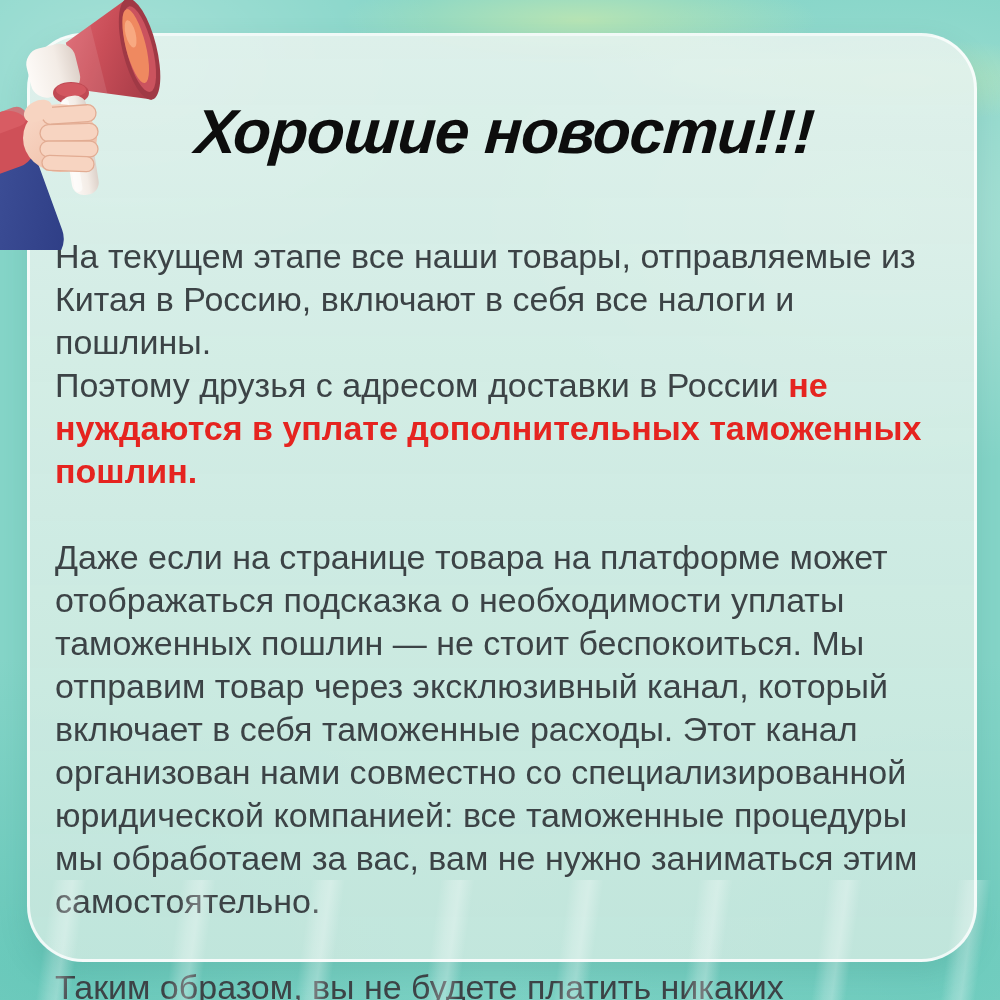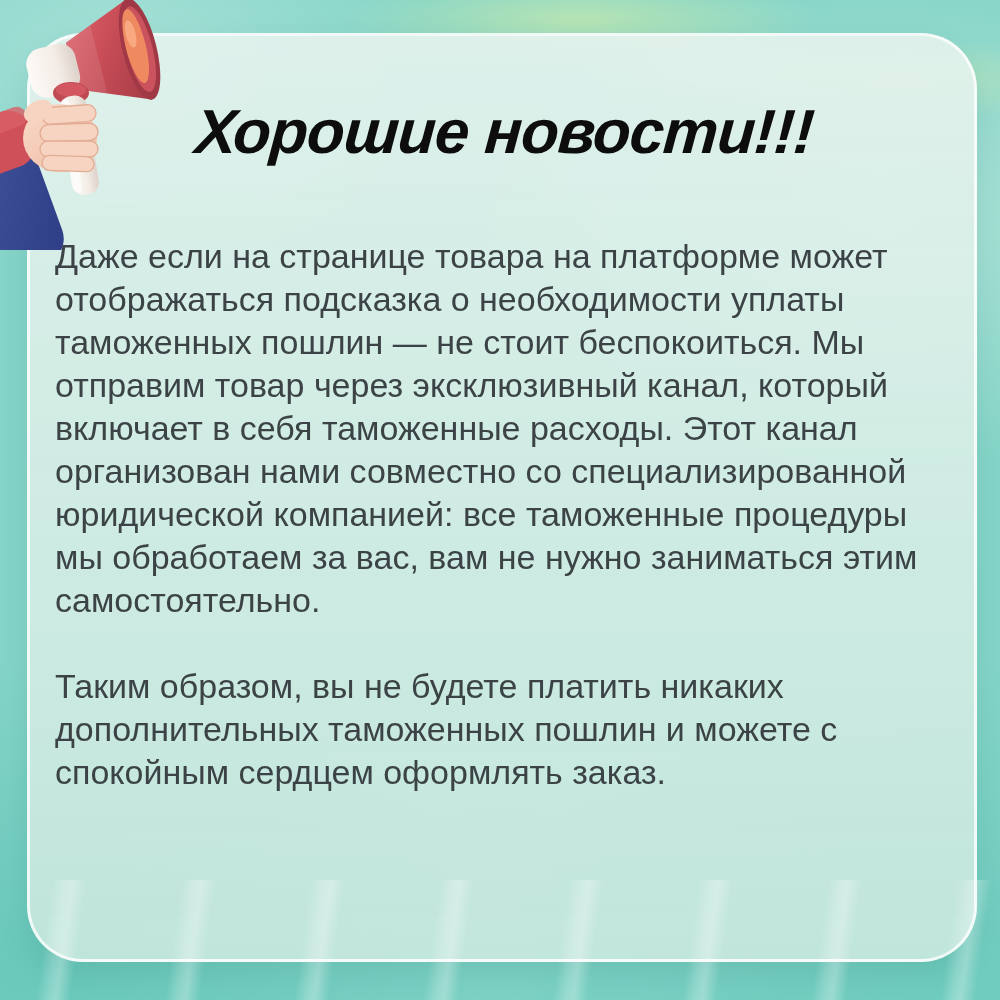--- a/index.html
+++ b/index.html
@@ -90,20 +90,25 @@
   }
 </style>
 </head>
 <body>
 
 <div class="canvas">
 
   <div class="card">
     <h1 class="title">Хорошие новости!!!</h1>
     <div class="body-text">
+      <p><span>На текущем этапе все наши товары, отправляемые из
+Китая в Россию, включают в себя все налоги и пошлины.
+Поэтому друзья с адресом доставки в России </span><span class="red-em">не
+нуждаются в уплате дополнительных таможенных
+пошлин.</span></p>
       <p>Даже если на странице товара на платформе может
 отображаться подсказка о необходимости уплаты
 таможенных пошлин — не стоит беспокоиться. Мы
 отправим товар через эксклюзивный канал, который
 включает в себя таможенные расходы. Этот канал
 организован нами совместно со специализированной
 юридической компанией: все таможенные процедуры
 мы обработаем за вас, вам не нужно заниматься этим
 самостоятельно.</p>
       <p>Таким образом, вы не будете платить никаких

